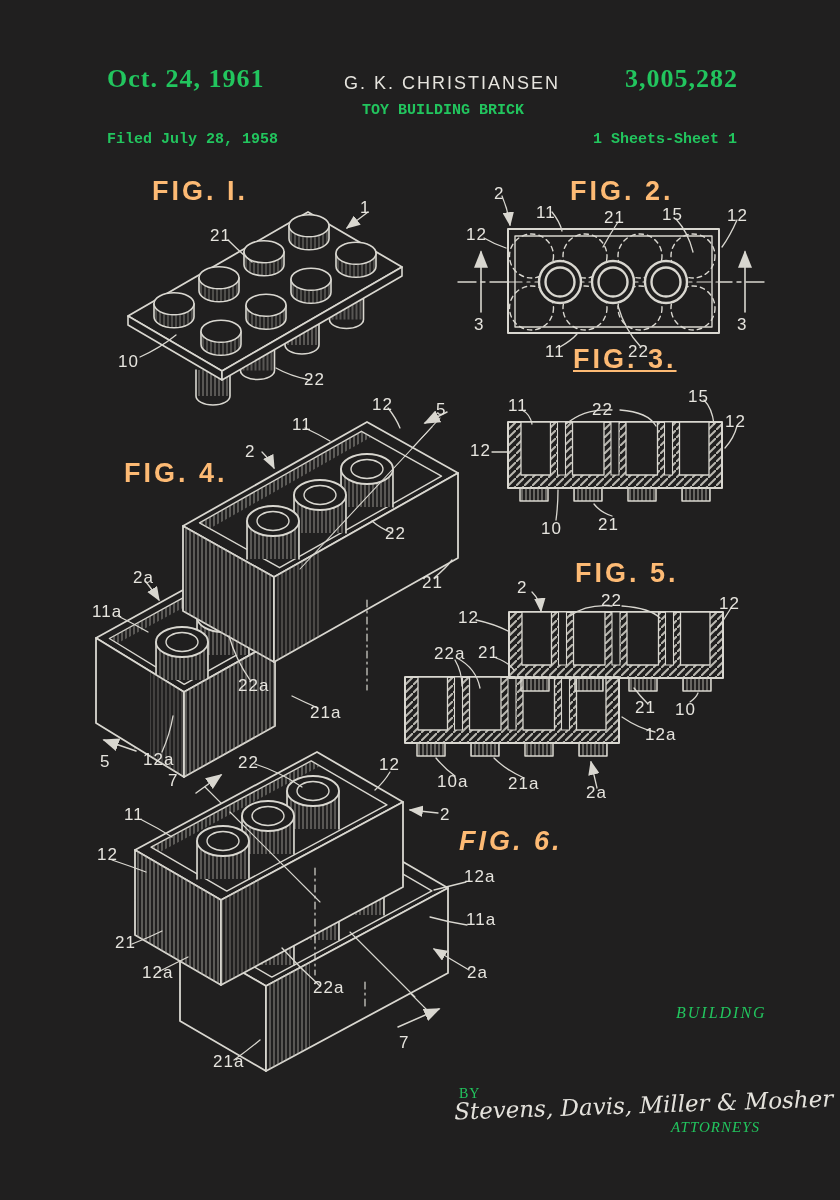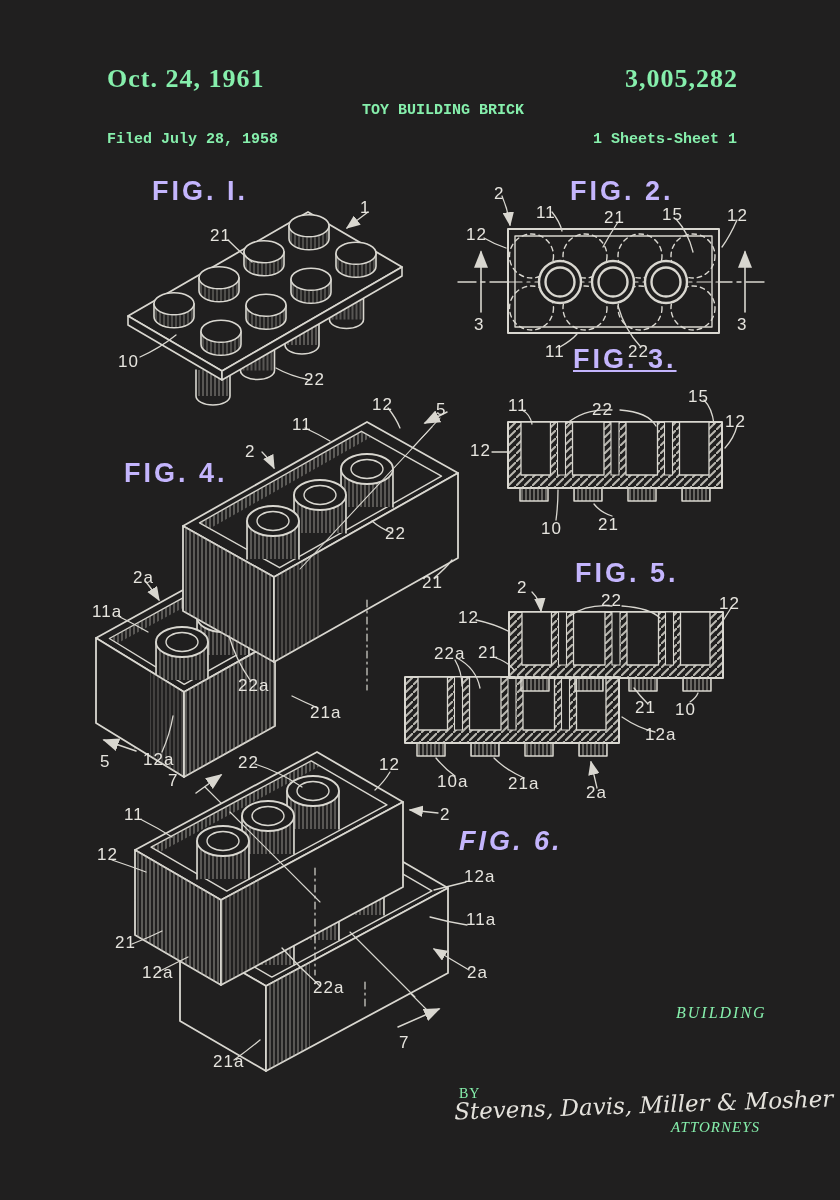--- a/index.html
+++ b/index.html
@@ -2,33 +2,33 @@
 <html><head>
 <meta charset="utf-8">
 <style>
   html,body{margin:0;padding:0;background:#101010;}
   .sheet{
     position:relative;width:840px;height:1200px;overflow:hidden;
     background:#201f1f;
     font-family:"Liberation Sans",sans-serif;
   }
   #art{position:absolute;left:0;top:0;}
-  .txt{position:absolute;color:#86efac;white-space:nowrap;}
+  .txt{position:absolute;color:#22c55e;white-space:nowrap;}
   .t-date{left:107px;top:64px;font-family:"Liberation Serif",serif;font-weight:700;font-size:26px;letter-spacing:1px;}
   .t-number{left:625px;top:64px;font-family:"Liberation Serif",serif;font-weight:700;font-size:26px;letter-spacing:1px;}
   .t-name{left:344px;top:73px;font-size:18px;letter-spacing:2px;color:#e6e4de;}
   .t-title{left:362px;top:102px;font-family:"Liberation Mono",monospace;font-weight:700;font-size:15px;}
   .t-filed{left:107px;top:131px;font-family:"Liberation Mono",monospace;font-weight:700;font-size:15px;}
   .t-sheetno{left:593px;top:131px;font-family:"Liberation Mono",monospace;font-weight:700;font-size:15px;}
   .t-inventor-cap{left:676px;top:1004px;font-family:"Liberation Serif",serif;font-style:italic;font-size:16px;letter-spacing:2px;}
   .t-inventor{left:467px;top:1031px;font-size:19px;font-weight:700;letter-spacing:1.5px;color:#e9e7e1;}
   .t-by{left:459px;top:1086px;font-family:"Liberation Serif",serif;font-size:14px;letter-spacing:1px;}
   .t-signature{left:454px;top:1092px;font-family:"DejaVu Serif",serif;font-style:italic;font-size:23px;transform:rotate(-2deg);color:#e4e2dc;}
   .t-attorneys{left:671px;top:1119px;font-family:"Liberation Serif",serif;font-style:italic;font-size:15px;letter-spacing:1px;}
-  .fig-label{position:absolute;color:#c4b5fd;font-weight:700;font-size:27px;letter-spacing:3px;white-space:nowrap;text-align:right;}
+  .fig-label{position:absolute;color:#fdba74;font-weight:700;font-size:27px;letter-spacing:3px;white-space:nowrap;text-align:right;}
   .callout{position:absolute;color:#e6e4de;font-size:17px;letter-spacing:1px;white-space:nowrap;}
   #annotations{position:absolute;left:0;top:0;width:100%;height:100%;}
 </style>
 </head>
 <body>
 
 <div class="sheet">
 
   <svg id="art" width="840" height="1200" viewBox="0 0 840 1200">
     <defs>
@@ -266,20 +266,21 @@
         <path d="M158,972 Q174,964 188,957"></path>
         <path d="M320,986 Q300,968 282,948"></path>
         <path d="M469,970 Q452,960 434,949" marker-end="url(#arr)"></path>
         <path d="M234,1060 Q248,1050 260,1040"></path>
       </g>
     </g>
     </g>
   </svg>
 
   <div class="txt t-date">Oct. 24, 1961</div>
+  <div class="txt t-name">G. K. CHRISTIANSEN</div>
   <div class="txt t-number">3,005,282</div>
   <div class="txt t-title">TOY BUILDING BRICK</div>
   <div class="txt t-filed">Filed July 28, 1958</div>
   <div class="txt t-sheetno">1 Sheets-Sheet 1</div>
 
   <div id="annotations">
       <div class="fig-label" style="left: 152px; top: 176px;">FIG. I.</div>
       <div class="callout" style="left: 360px; top: 198px;">1</div>
       <div class="callout" style="left: 210px; top: 226px;">21</div>
       <div class="callout" style="left: 118px; top: 352px;">10</div>

